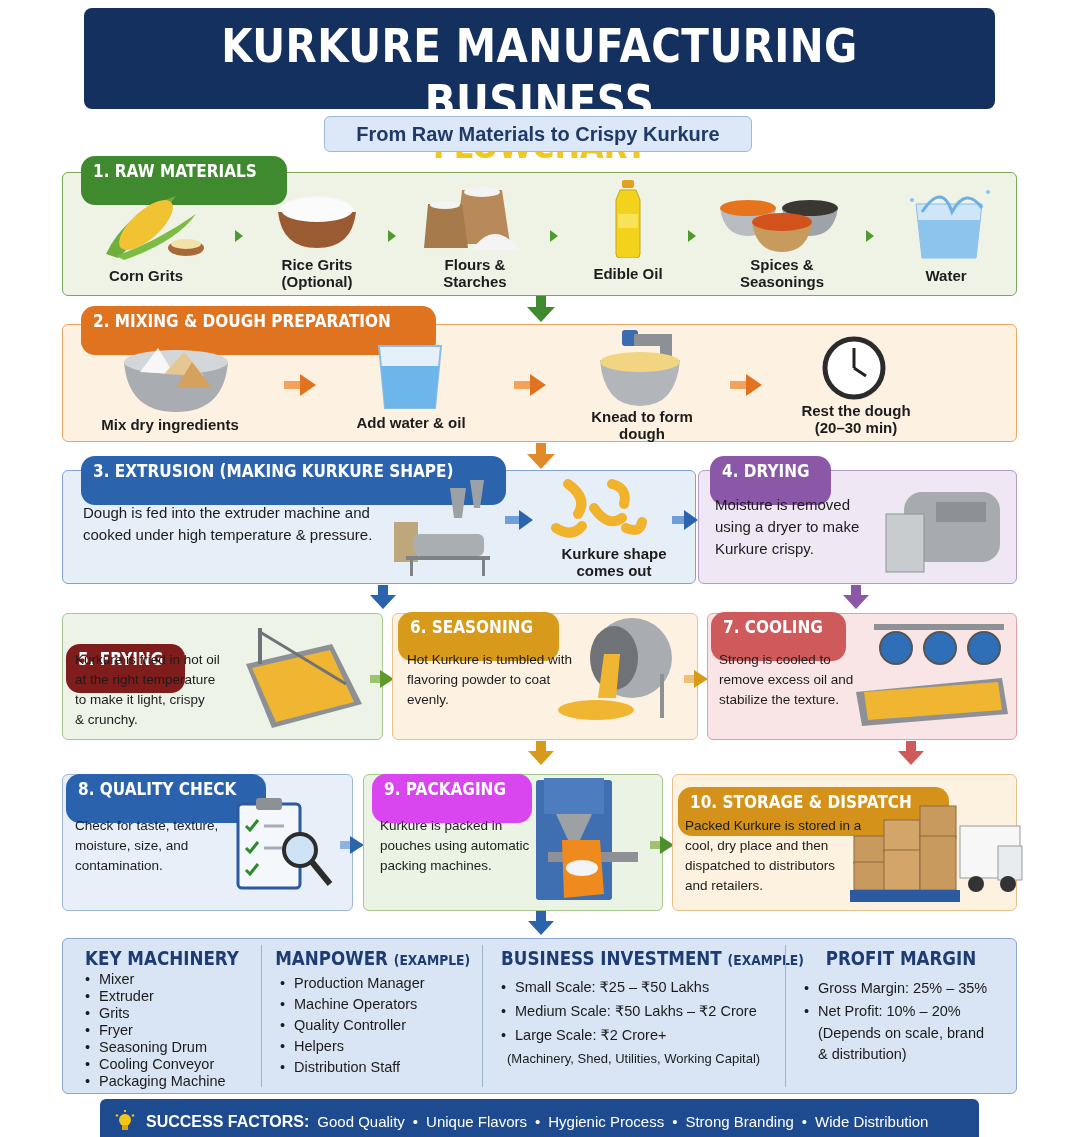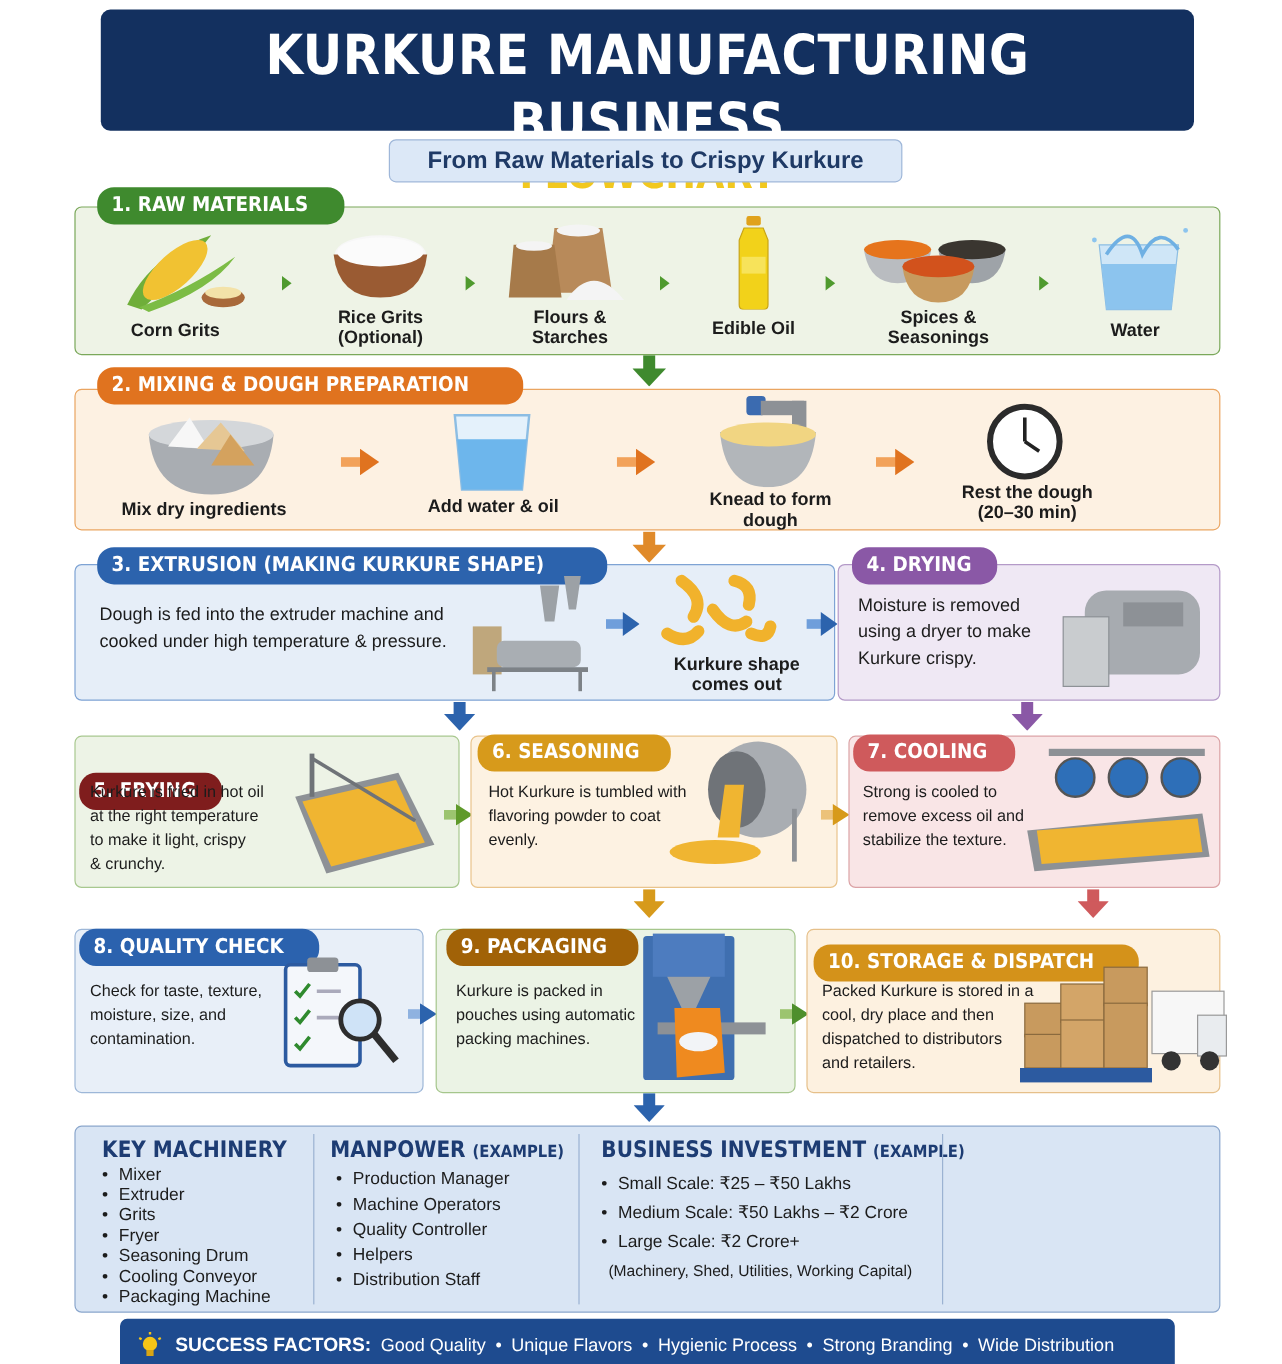--- a/index.html
+++ b/index.html
@@ -14,21 +14,21 @@
   .header .t2row { display: flex; align-items: center; justify-content: center; gap: 14px; margin-top: -4px; }
   .header .line { width: 70px; height: 2px; background: #f2c81e; position: relative; }
   .header .line.l::after { content: ""; position: absolute; right: -3px; top: -2px; width: 6px; height: 6px; border-radius: 50%; background: #f2c81e; }
   .header .line.r::before { content: ""; position: absolute; left: -3px; top: -2px; width: 6px; height: 6px; border-radius: 50%; background: #f2c81e; }
   .header .t2 { color: #f2c81e; font-weight: 700; font-size: 34px; font-family: "DejaVu Sans", sans-serif; transform: scaleX(0.9); }
 
   .subtitle { left: 324px; top: 116px; width: 428px; height: 36px; background: #dce8f7; border: 1px solid #9fb7d9; border-radius: 6px; color: #1f3a66; font-weight: 700; font-size: 20px; text-align: center; line-height: 34px; }
 
   
   .box { border-radius: 6px; border: 1.5px solid; }
-  .tag { position: absolute; color: #fff; font-weight: 700; font-size: 17px; padding: 0 12px; height: 31px; line-height: 31px; border-radius: 14px; white-space: nowrap; font-family: "DejaVu Sans", sans-serif; transform-origin: left center; }
+  .tag { position: absolute; color: #fff; font-weight: 700; font-size: 17px; padding: 0 12px; height: 49px; line-height: 31px; border-radius: 14px; white-space: nowrap; font-family: "DejaVu Sans", sans-serif; transform-origin: left center; }
   .tag span { display: inline-block; transform: scaleX(0.9); transform-origin: left center; }
 
   .s1 { left: 62px; top: 172px; width: 955px; height: 124px; background: #eef3e6; border-color: #7aa85a; }
   .s2 { left: 62px; top: 324px; width: 955px; height: 118px; background: #fdf1e2; border-color: #eaa561; }
   .s3 { left: 62px; top: 470px; width: 634px; height: 114px; background: #e6eef8; border-color: #7ea3d4; }
   .s4 { left: 698px; top: 470px; width: 319px; height: 114px; background: #efe8f4; border-color: #b49ac8; }
   .s5 { left: 62px; top: 613px; width: 321px; height: 127px; background: #edf3e6; border-color: #a8c88f; }
   .s6 { left: 392px; top: 613px; width: 306px; height: 127px; background: #fdf2e2; border-color: #e9c48c; }
   .s7 { left: 707px; top: 613px; width: 310px; height: 127px; background: #f9e5e6; border-color: #dba3a6; }
   .s8 { left: 62px; top: 774px; width: 291px; height: 137px; background: #e8eff8; border-color: #9db7d8; }
@@ -36,21 +36,21 @@
   .s10 { left: 672px; top: 774px; width: 345px; height: 137px; background: #fdf1e0; border-color: #e6c08a; }
 
   .green { background: #3f8a2e; }
   .orange { background: #e0731f; }
   .blue { background: #2c63ad; }
   .purple { background: #8a58a6; }
   .olive { background: #7f1d1d; margin-top: 32px; }
   .gold { background: #d79a1b; }
   .red { background: #cf5a5c; }
   .blue2 { background: #2b62ae; }
-  .green2 { background: #a16207; }
+  .green2 { background: #d946ef; }
   .gold2 { background: #d4921a; }
 
   .item-label { position: absolute; text-align: center; font-size: 15px; font-weight: 600; color: #1c1c1c; line-height: 17px; }
   .desc { position: absolute; font-size: 15px; line-height: 22px; color: #1c1c1c; }
   .desc.sm { font-size: 13.5px; line-height: 20px; }
 
   .icon { position: absolute; }
 
   
   .arr-r { position: absolute; width: 0; height: 0; border-top: 6px solid transparent; border-bottom: 6px solid transparent; border-left: 8px solid #4f9a2e; }
@@ -433,20 +433,31 @@
   <div class="col" style="left:420px; width:302px;">
     <h3><span>BUSINESS INVESTMENT</span> <small>(EXAMPLE)</small></h3>
     <ul style="margin-left:14px; margin-top:6px;">
       <li style="line-height:24px;">Small Scale: ₹25 – ₹50 Lakhs</li>
       <li style="line-height:24px;">Medium Scale: ₹50 Lakhs – ₹2 Crore</li>
       <li style="line-height:24px;">Large Scale: ₹2 Crore+</li>
     </ul>
     <div class="note" style="margin-left:24px; margin-top:4px;">(Machinery, Shed, Utilities, Working Capital)</div>
   </div>
   <div class="vdiv" style="left:722px;"></div>
+  <div class="col" style="left:723px; width:230px;">
+    <h3>PROFIT MARGIN</h3>
+    <ul style="margin-left:14px; margin-top:8px;">
+      <li style="line-height:23px;">Gross Margin: 25% – 35%</li>
+      <li style="line-height:23px;">Net Profit: 10% – 20%</li>
+    </ul>
+    <div style="margin-left:32px; font-size:14.5px; line-height:21px;">
+      <div>(Depends on scale, brand</div>
+      <div>&amp; distribution)</div>
+    </div>
+  </div>
 </div>
 
 <div class="abs footer">
   <svg width="22" height="24">
     <circle cx="11" cy="10" r="6" fill="#f5c518"></circle>
     <rect x="8" y="15" width="6" height="5" fill="#d9a514"></rect>
     <line x1="11" y1="0" x2="11" y2="2" stroke="#f5c518" stroke-width="2"></line>
     <line x1="2" y1="5" x2="4" y2="6" stroke="#f5c518" stroke-width="2"></line>
     <line x1="20" y1="5" x2="18" y2="6" stroke="#f5c518" stroke-width="2"></line>
   </svg>

